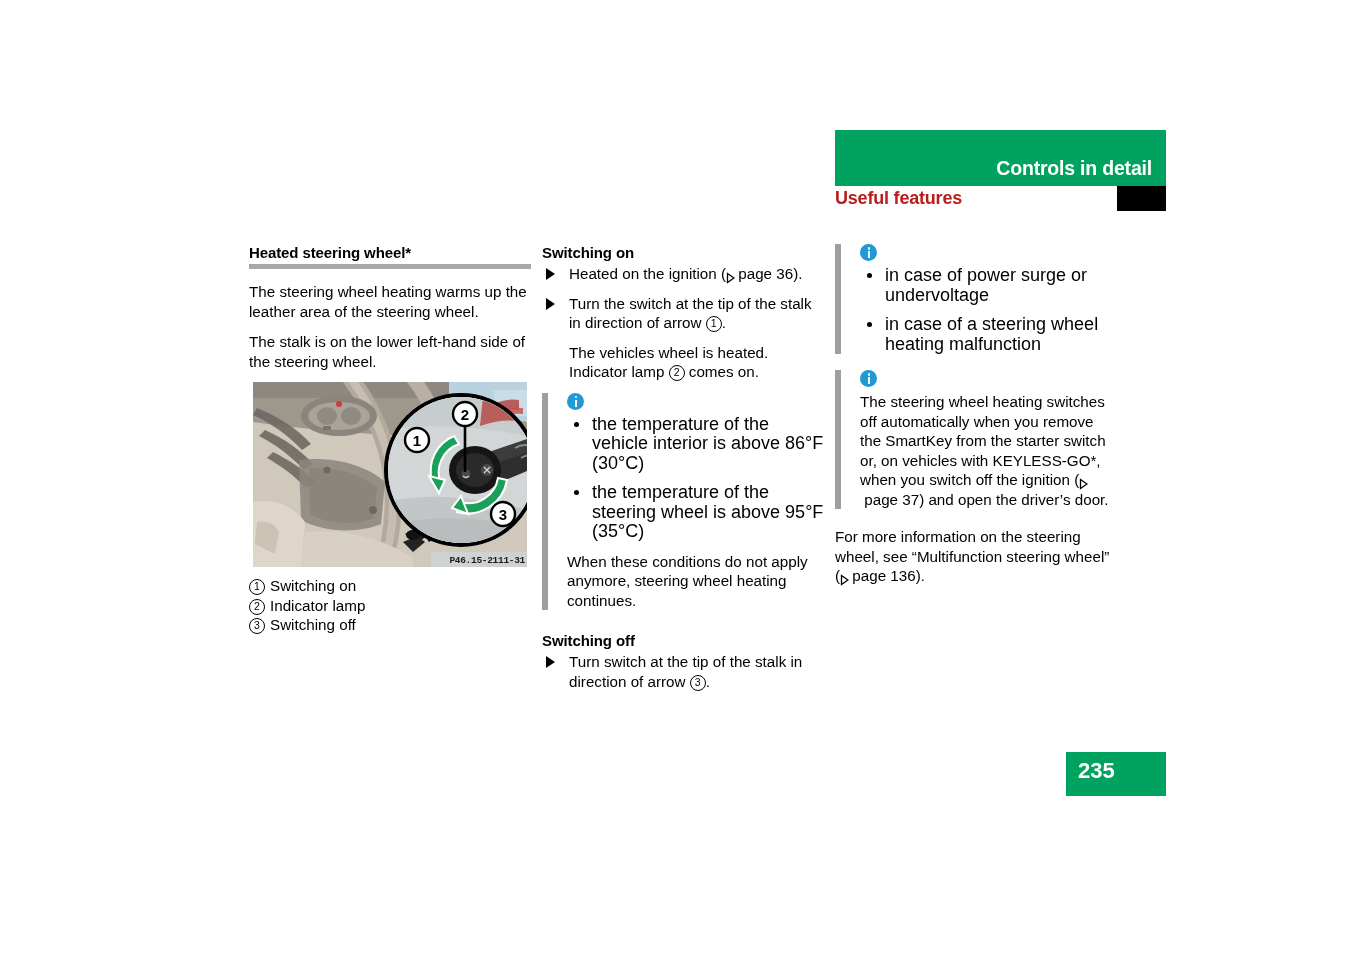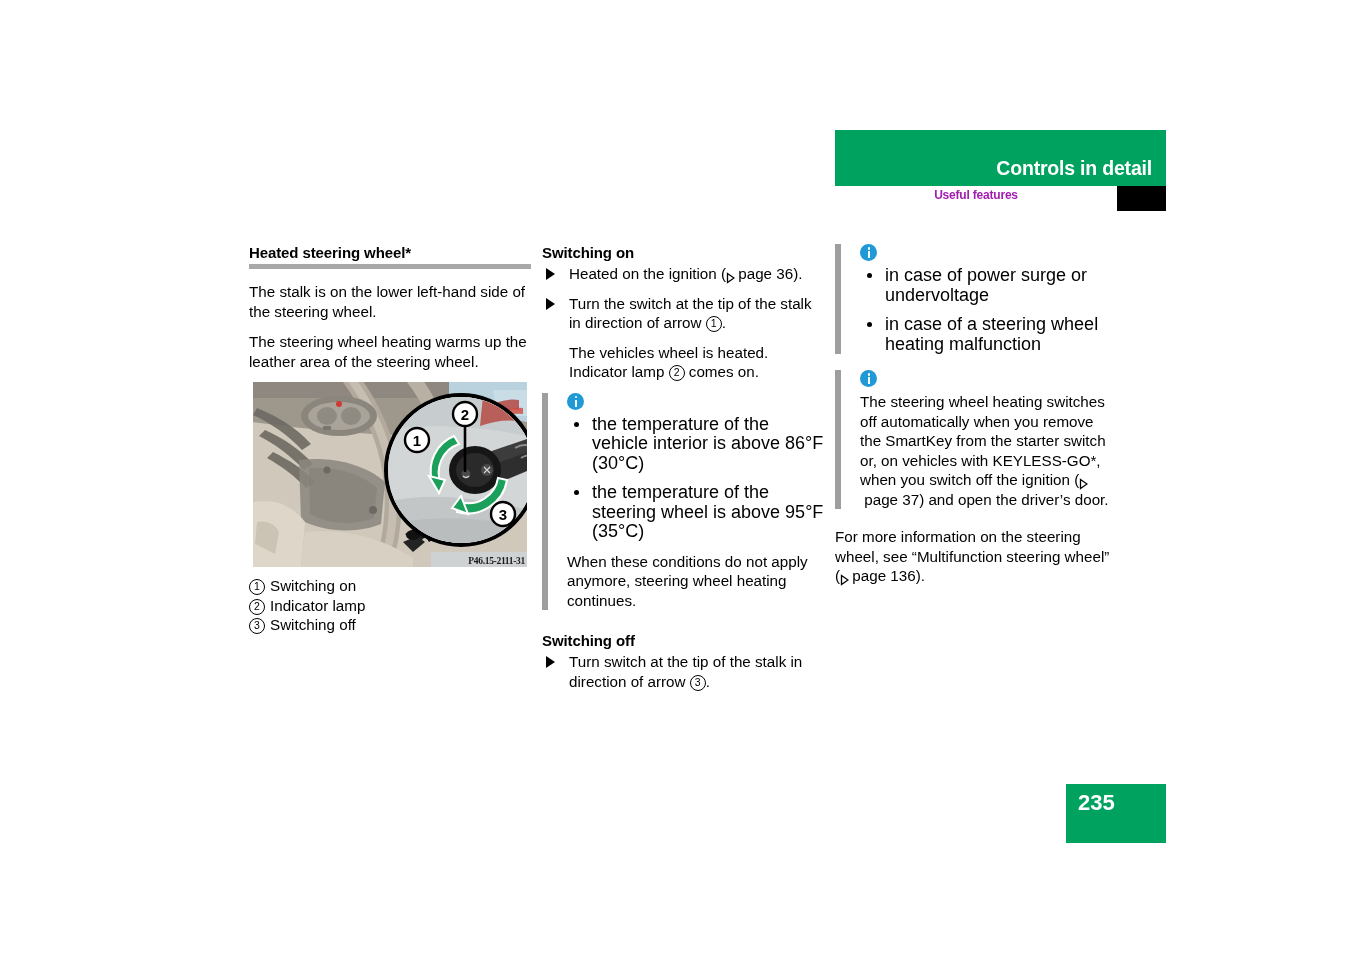--- a/index.html
+++ b/index.html
@@ -32,42 +32,42 @@
     font-size: 19.5px;
     font-weight: bold;
     color: #ffffff;
     letter-spacing: -0.2px;
   }
   #header-subtitle {
     position: absolute;
     left: 835px;
     top: 188px;
     width: 282px;
-    text-align: center;
-    font-size: 12px;
+    text-align: left;
+    font-size: 18px;
     font-weight: bold;
-    color: #a21caf;
+    color: #b91c1c;
     letter-spacing: -0.2px;
   }
   #header-tab {
     position: absolute;
     left: 1117px;
     top: 186px;
     width: 49px;
     height: 25px;
     background: #000000;
   }
 
   
   #page-number-box {
     position: absolute;
     left: 1066px;
-    top: 784px;
+    top: 752px;
     width: 100px;
-    height: 59px;
+    height: 44px;
     background: #00a260;
   }
   #page-number {
     position: absolute;
     left: 12px;
     top: 6px;
     font-size: 22px;
     font-weight: bold;
     color: #ffffff;
   }
@@ -219,21 +219,21 @@
   }
   #fig-photo { position: absolute; inset: 0; }
   #fig-code {
     position: absolute;
     right: 2px;
     bottom: 1px;
     font-size: 9.5px;
     font-weight: bold;
     color: #1a1a1a;
     letter-spacing: -0.3px;
-    font-family: Liberation Serif, serif;
+    font-family: Liberation Mono, monospace;
     text-align: right;
   }
 </style>
 </head>
 <body>
 
 <div id="header-banner">
   <div id="header-title">Controls in detail</div>
 </div>
 <div id="header-subtitle">Useful features</div>
@@ -241,22 +241,22 @@
 
 <div id="page-number-box">
   <div id="page-number">235</div>
 </div>
 
 <div class="column" id="col-left">
 
   <h2 class="section-head">Heated steering wheel*</h2>
   <div class="head-rule"></div>
 
+  <p class="body">The steering wheel heating warms up the leather area of the steering wheel.</p>
   <p class="body">The stalk is on the lower left-hand side of the steering wheel.</p>
-  <p class="body">The steering wheel heating warms up the leather area of the steering wheel.</p>
 
   <div id="figure">
     <svg id="fig-photo" viewBox="0 0 274 185" preserveAspectRatio="none">
       <defs>
         <clipPath id="figclip">
             <rect x="0" y="0" width="274" height="185"></rect>
           </clipPath>
         <linearGradient id="dashg" x1="0" y1="0" x2="0" y2="1">
           <stop offset="0" stop-color="#b9b2a6"></stop>
             <stop offset="1" stop-color="#cdc6ba"></stop>

